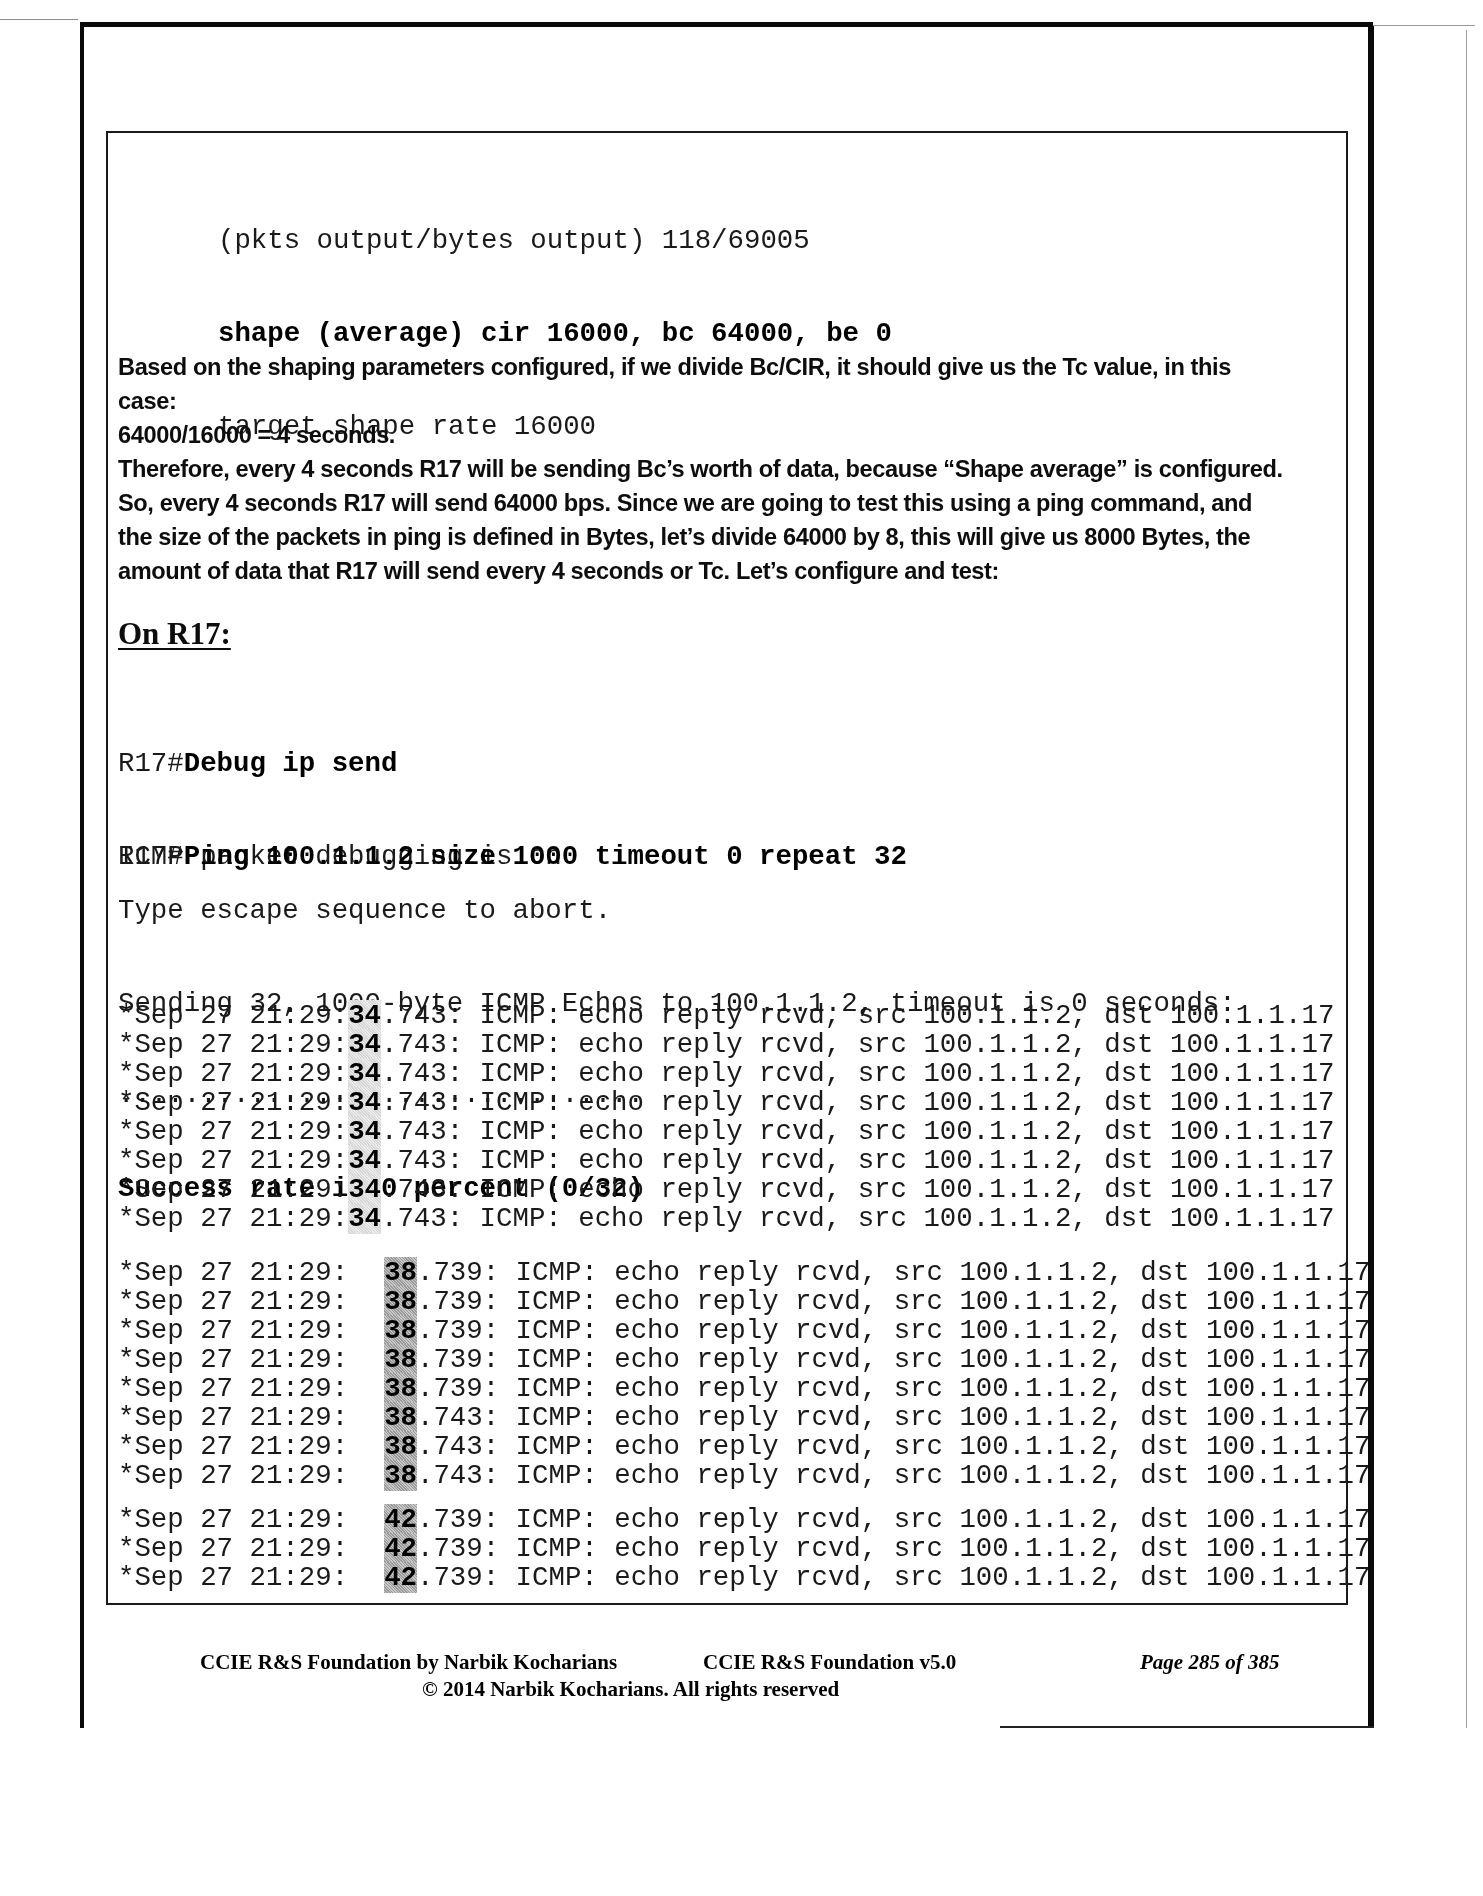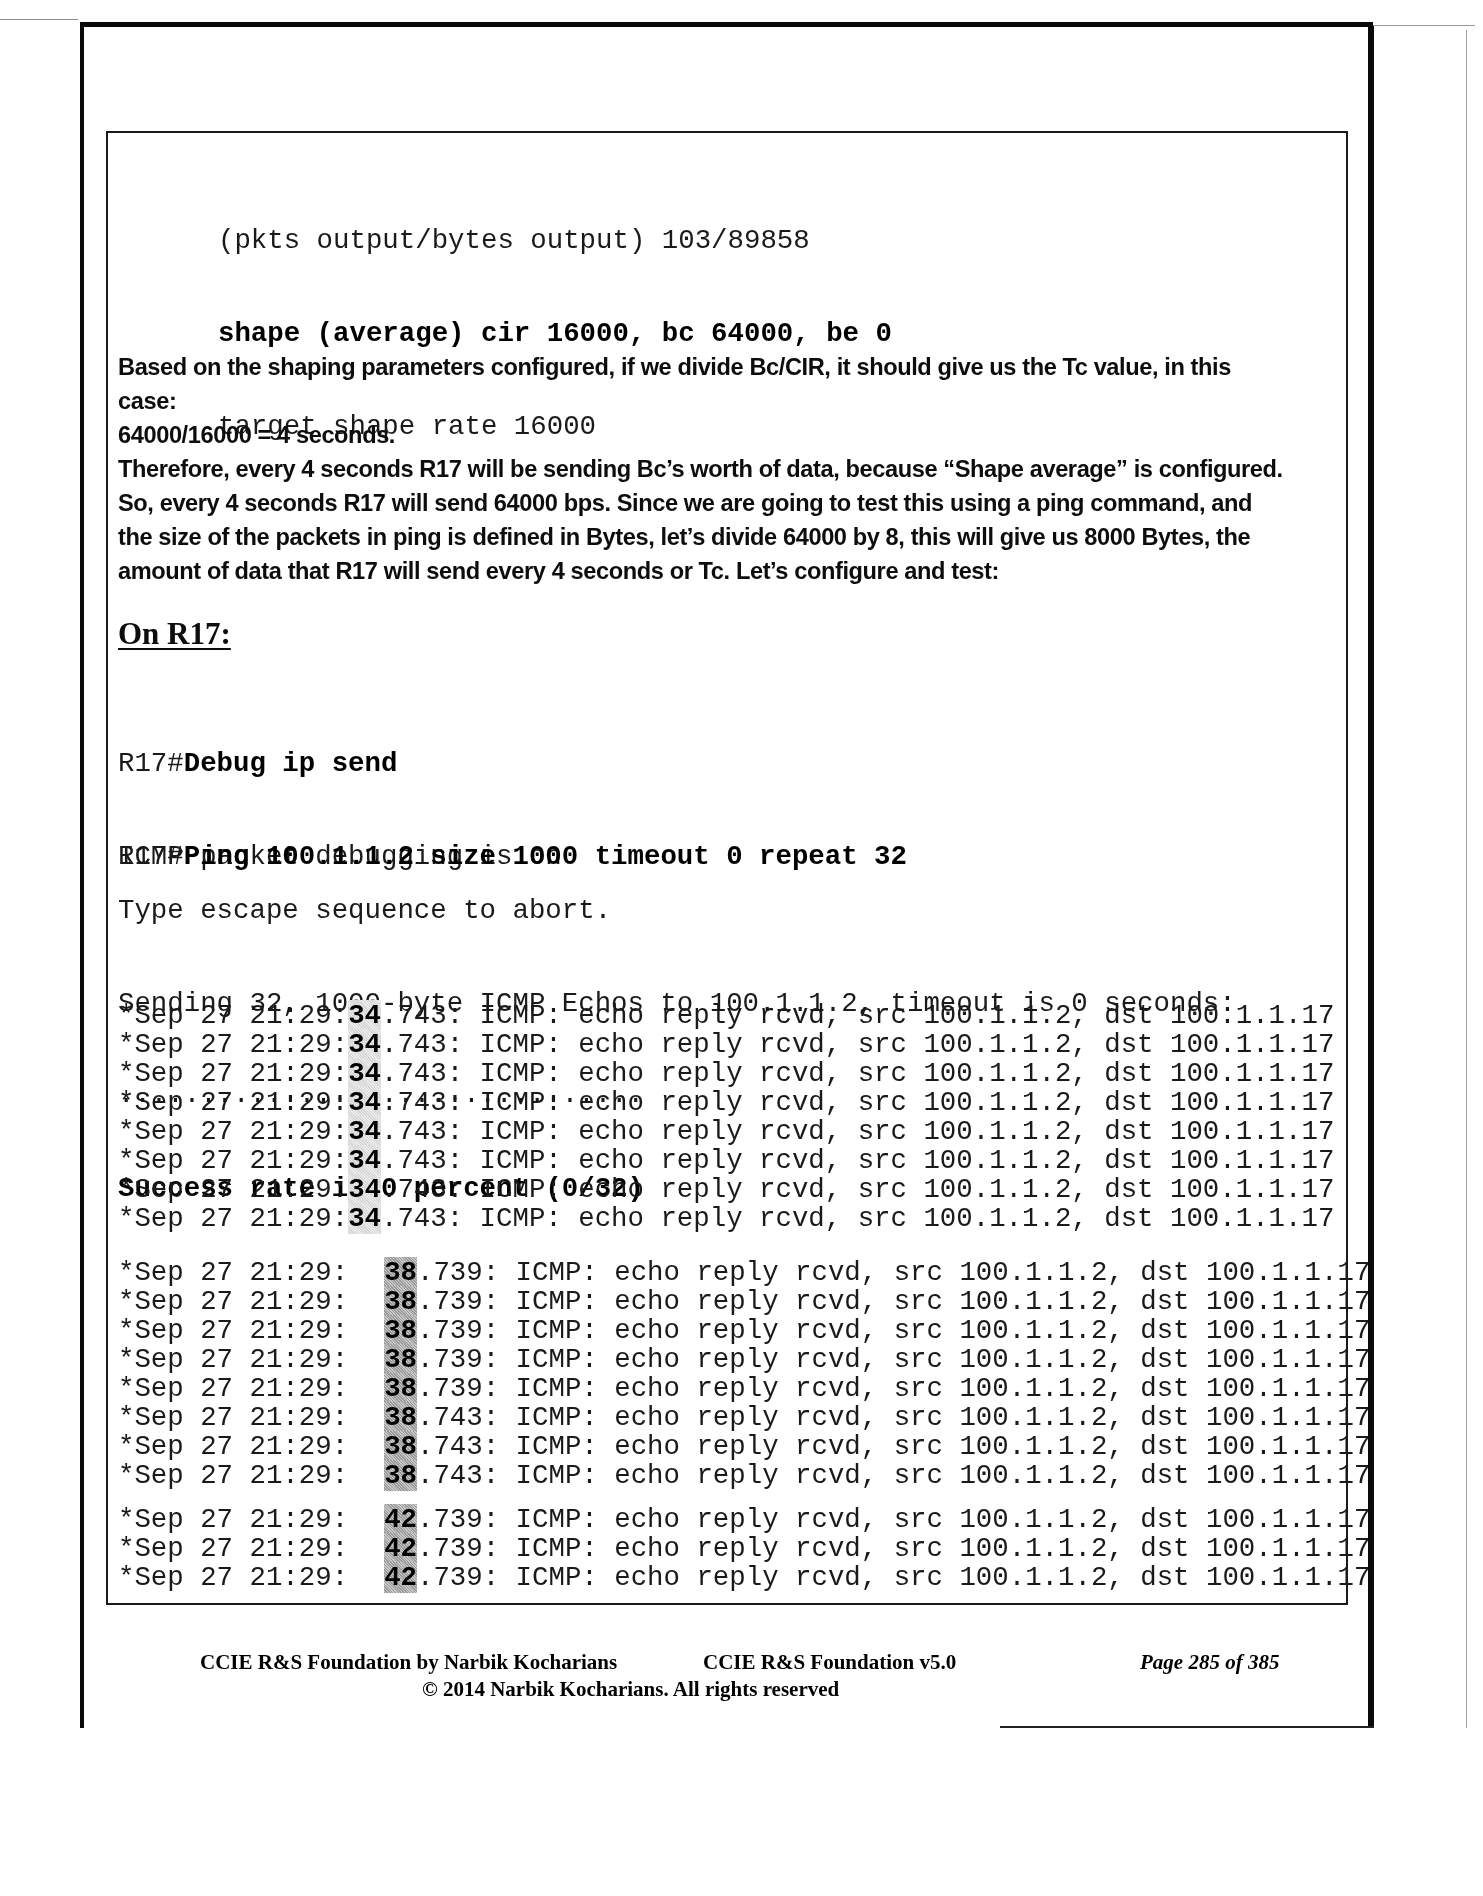--- a/index.html
+++ b/index.html
@@ -51,21 +51,21 @@
 <div class="abs frame-top"></div>
 <div class="abs frame-top-ext"></div>
 <div class="abs frame-left"></div>
 <div class="abs frame-right"></div>
 <div class="abs frame-bottom"></div>
 <div class="abs frame-far-right"></div>
 
 <div class="abs content-box"></div>
 
 <div class="abs mono cfg-block">
-  <div class="cfg-line"><span>(pkts output/bytes output) 103/89858</span></div>
+  <div class="cfg-line"><span>(pkts output/bytes output) 118/69005</span></div>
   <div class="cfg-line"><b>shape (average) cir 16000, bc 64000, be 0</b></div>
   <div class="cfg-line"><span>target shape rate 16000</span></div>
 </div>
 
 <div class="abs prose">
   <div>Based on the shaping parameters configured, if we divide Bc/CIR, it should give us the Tc value, in this</div>
   <div>case:</div>
   <div>64000/16000 = 4 seconds.</div>
   <div>Therefore, every 4 seconds R17 will be sending Bc’s worth of data, because “Shape average” is configured.</div>
   <div>So, every 4 seconds R17 will send 64000 bps. Since we are going to test this using a ping command, and</div>

